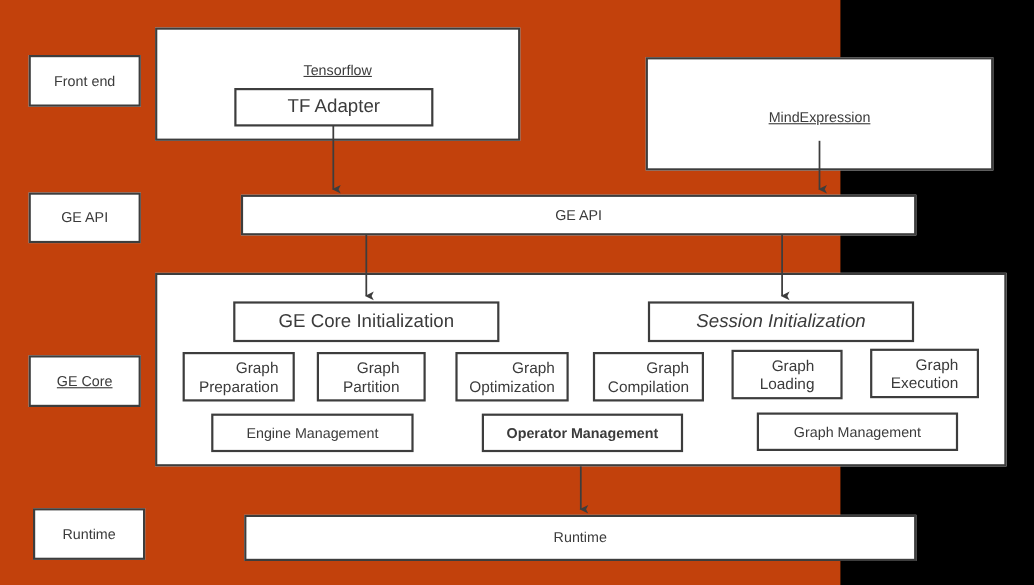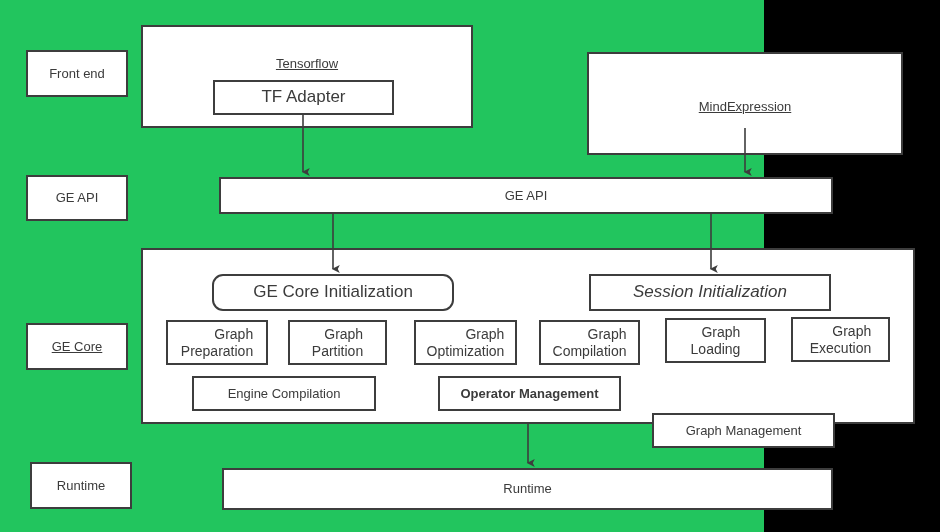--- a/index.html
+++ b/index.html
@@ -8,21 +8,21 @@
     width: 940px;
     height: 532px;
     background: #000000;
     font-family: "Liberation Sans", sans-serif;
     overflow: hidden;
   }
   #canvas {
     position: relative;
     width: 764px;
     height: 532px;
-    background: #22c55e;
+    background: #c2410c;
   }
 
   
   .box {
     position: absolute;
     background: #ffffff;
     border: 2px solid #3d3d3d;
     color: #3b3b3b;
     display: flex;
     align-items: center;
@@ -104,21 +104,21 @@
   <div class="box container-box" style="left:587px; top:24px; width:316px; height:103px;margin-top:28px;">
     <span class="container-title" style="top:45px;">MindExpression</span>
   </div>
 
   <div class="box wide-bar" style="left:219px; top:177px; width:614px; height:37px;">
     <span>GE API</span>
   </div>
 
   <div class="ge-core-panel" style="left:141px; top:248px; width:774px; height:176px;"></div>
 
-  <div class="box sub-box" style="left:212px; top:274px; width:242px; height:37px;border-radius:11px;">
+  <div class="box sub-box" style="left:212px; top:274px; width:242px; height:37px;">
     <span>GE Core Initialization</span>
   </div>
   <div class="box sub-box" style="left:589px; top:274px; width:242px; height:37px;font-style:italic;">
     <span>Session Initialization</span>
   </div>
 
   <div class="box small-box" style="left:166px; top:320px; width:102px; height:45px;">
     <span>Graph
 Preparation</span>
   </div>
@@ -137,26 +137,26 @@
   <div class="box small-box" style="left:665px; top:318px; width:101px; height:45px;">
     <span>Graph
 Loading</span>
   </div>
   <div class="box small-box" style="left:791px; top:317px; width:99px; height:45px;">
     <span>Graph
 Execution</span>
   </div>
 
   <div class="box mgmt-box" style="left:192px; top:376px; width:184px; height:35px;">
-    <span>Engine Compilation</span>
+    <span>Engine Management</span>
   </div>
   <div class="box mgmt-box" style="left:438px; top:376px; width:183px; height:35px;font-weight:bold;">
     <span>Operator Management</span>
   </div>
-  <div class="box mgmt-box" style="left:652px; top:375px; width:183px; height:35px;margin-top:38px;">
+  <div class="box mgmt-box" style="left:688px; top:375px; width:183px; height:35px;">
     <span>Graph Management</span>
   </div>
 
   <div class="box wide-bar" style="left:222px; top:468px; width:611px; height:42px;">
     <span>Runtime</span>
   </div>
 
   <svg id="arrows" viewBox="0 0 940 532" width="940" height="532">
     <defs>
       <marker id="ah" markerWidth="9" markerHeight="9" refX="4.5" refY="7.2" orient="auto" markerUnits="userSpaceOnUse">

